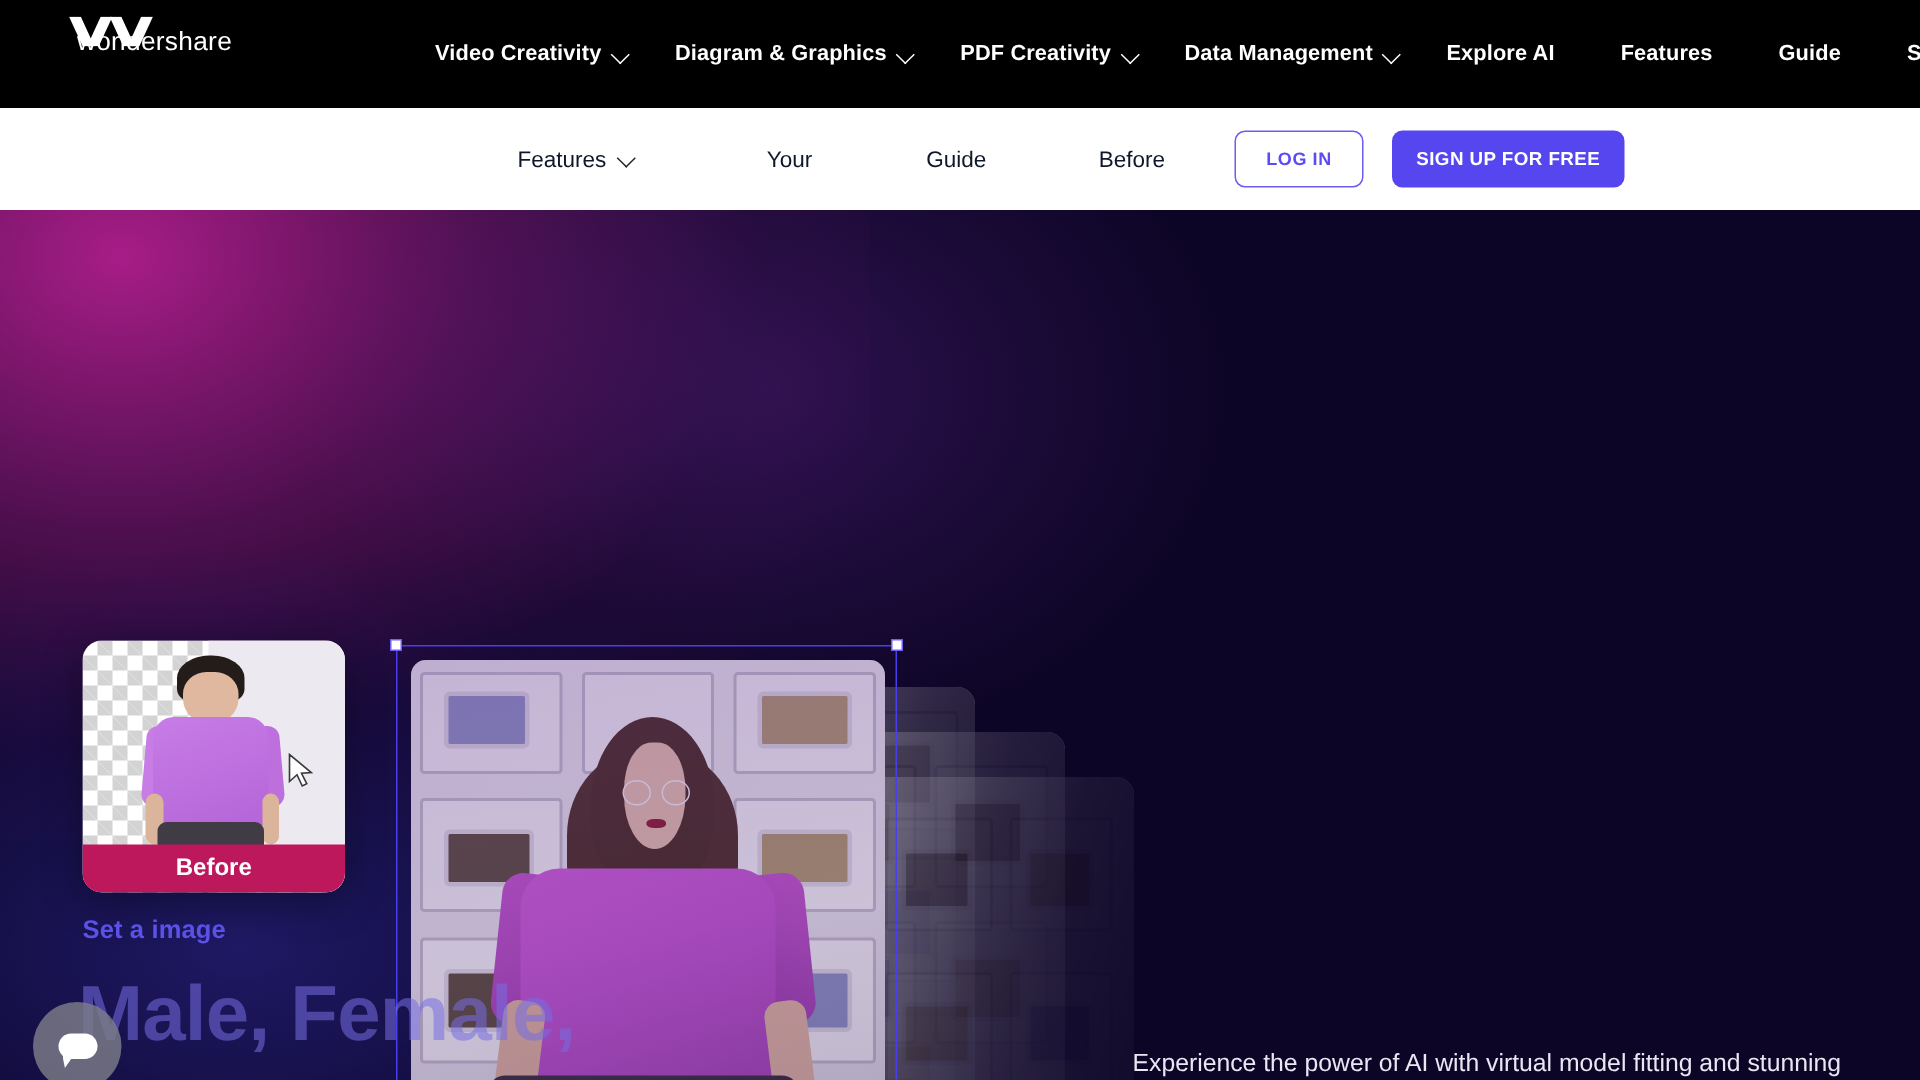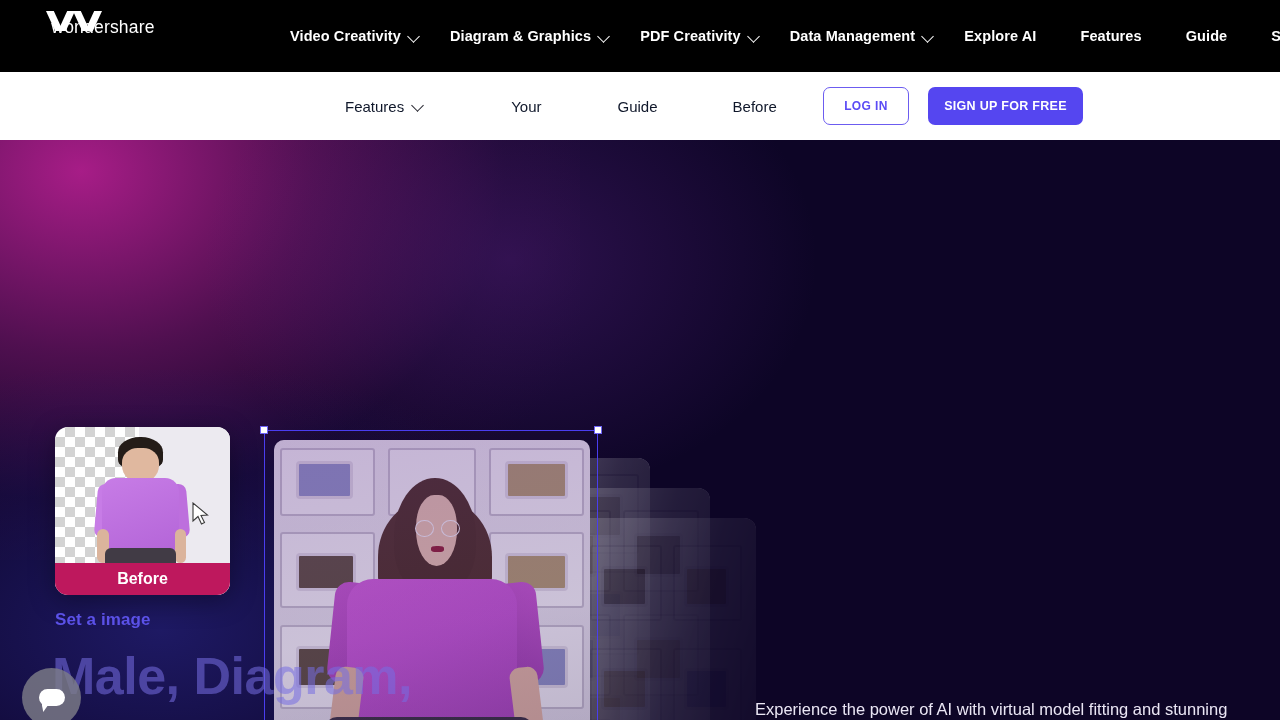--- a/index.html
+++ b/index.html
@@ -459,21 +459,21 @@
         <div class="bp-pants"></div>
       </div>
       <svg class="cursor-ic" viewBox="0 0 20 24">
         <path d="M2 1 L2 19 L7 14.5 L10.5 22 L13.5 20.5 L10 13.5 L16.5 13 Z" fill="#ffffff" stroke="#3a3a3a" stroke-width="1.1"></path>
       </svg>
       <div class="before-badge">Before</div>
     </div>
 
     <div class="setmodel">Set a image</div>
     <div class="words">
-      <div>Male, Diagram,</div>
+      <div>Male, Female,</div>
       <div><span class="hl">Fair,</span><span> Medium,</span></div>
 
     </div>
 
     <div class="chat" title="Open chat">
       <span class="bub"></span>
     </div>
 
     <p class="subcopy">Experience the power of AI with virtual model fitting and stunning image creation.</p>
 

